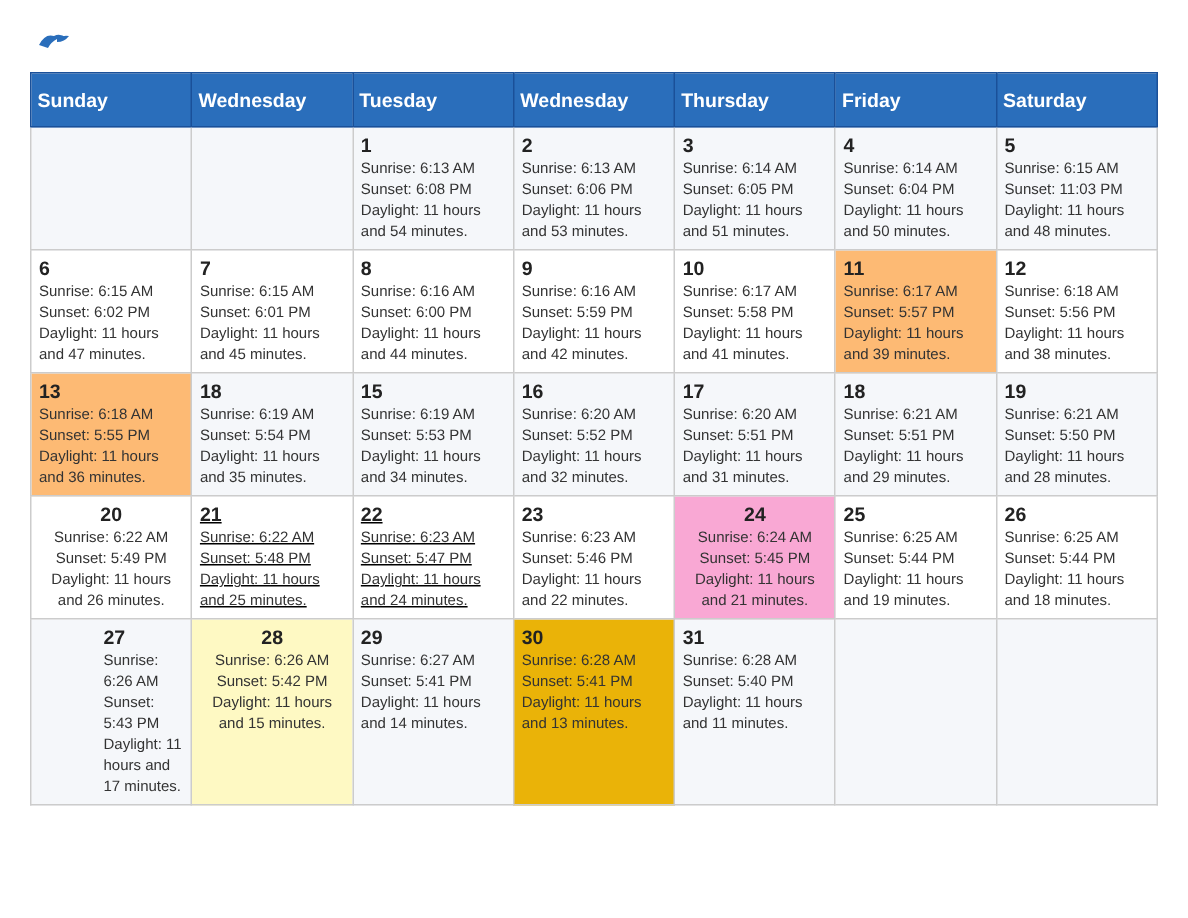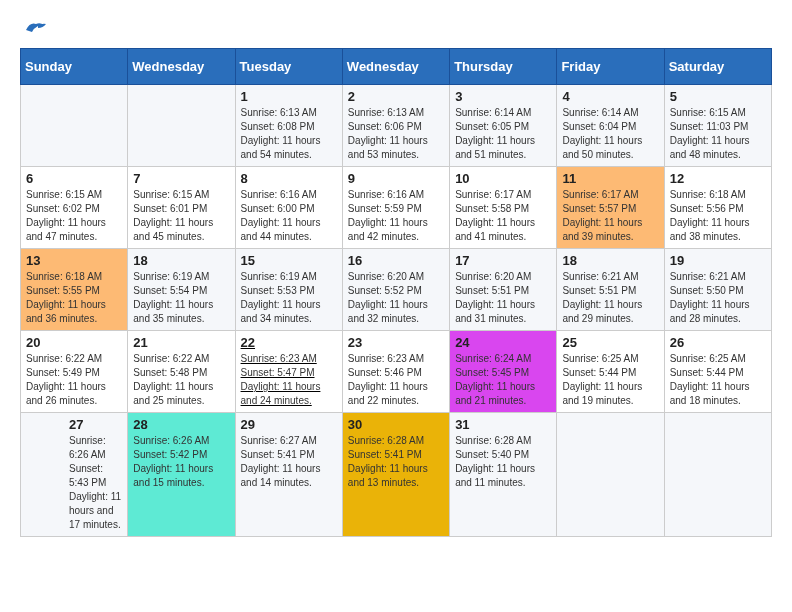--- a/index.html
+++ b/index.html
@@ -228,45 +228,45 @@
 Daylight: 11 hours and 29 minutes.</div>
         </td>
         <td style="background: rgb(245, 247, 250);">
           <span class="day-num">19</span>
           <div class="day-info">Sunrise: 6:21 AM
 Sunset: 5:50 PM
 Daylight: 11 hours and 28 minutes.</div>
         </td>
       </tr>
       <tr>
-        <td style="background: rgb(255, 255, 255);">
+        <td style="background: rgb(255, 255, 255); text-align: center;">
           <span class="day-num">20</span>
           <div class="day-info">Sunrise: 6:22 AM
 Sunset: 5:49 PM
 Daylight: 11 hours and 26 minutes.</div>
         </td>
-        <td style="background: rgb(255, 255, 255);">
+        <td style="background: rgb(255, 255, 255); text-decoration: underline;">
           <span class="day-num">21</span>
           <div class="day-info">Sunrise: 6:22 AM
 Sunset: 5:48 PM
 Daylight: 11 hours and 25 minutes.</div>
         </td>
         <td style="background: rgb(255, 255, 255); text-decoration: underline;">
           <span class="day-num">22</span>
           <div class="day-info">Sunrise: 6:23 AM
 Sunset: 5:47 PM
 Daylight: 11 hours and 24 minutes.</div>
         </td>
         <td style="background: rgb(255, 255, 255);">
           <span class="day-num">23</span>
           <div class="day-info">Sunrise: 6:23 AM
 Sunset: 5:46 PM
 Daylight: 11 hours and 22 minutes.</div>
         </td>
-        <td style="background: #d946ef;">
+        <td style="background: #f9a8d4; text-align: center;">
           <span class="day-num">24</span>
           <div class="day-info">Sunrise: 6:24 AM
 Sunset: 5:45 PM
 Daylight: 11 hours and 21 minutes.</div>
         </td>
         <td style="background: rgb(255, 255, 255);">
           <span class="day-num">25</span>
           <div class="day-info">Sunrise: 6:25 AM
 Sunset: 5:44 PM
 Daylight: 11 hours and 19 minutes.</div>
@@ -278,21 +278,21 @@
 Daylight: 11 hours and 18 minutes.</div>
         </td>
       </tr>
       <tr>
         <td style="background: rgb(245, 247, 250); padding-left: 48px;">
           <span class="day-num">27</span>
           <div class="day-info">Sunrise: 6:26 AM
 Sunset: 5:43 PM
 Daylight: 11 hours and 17 minutes.</div>
         </td>
-        <td style="background: #5eead4;">
+        <td style="background: #fef9c3; text-align: center;">
           <span class="day-num">28</span>
           <div class="day-info">Sunrise: 6:26 AM
 Sunset: 5:42 PM
 Daylight: 11 hours and 15 minutes.</div>
         </td>
         <td style="background: rgb(245, 247, 250);">
           <span class="day-num">29</span>
           <div class="day-info">Sunrise: 6:27 AM
 Sunset: 5:41 PM
 Daylight: 11 hours and 14 minutes.</div>

